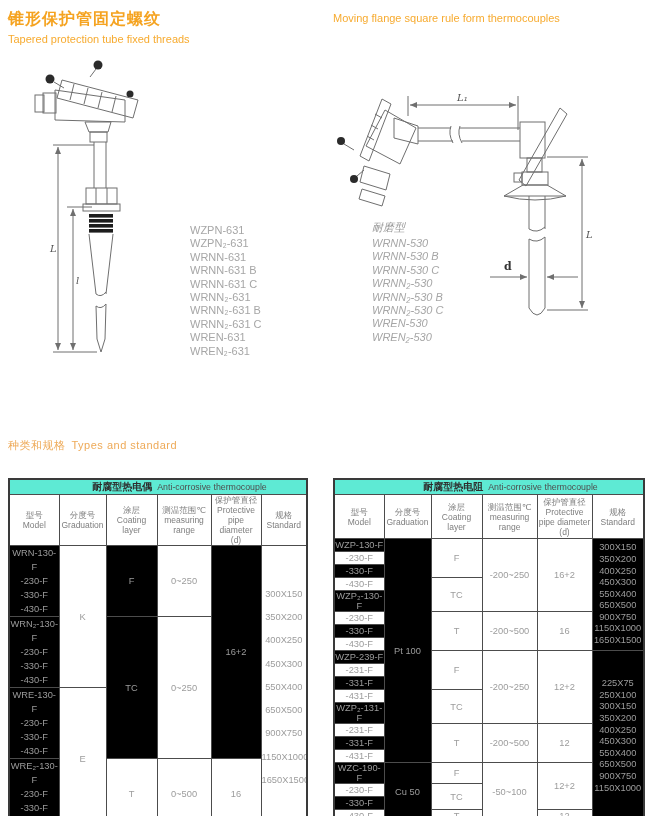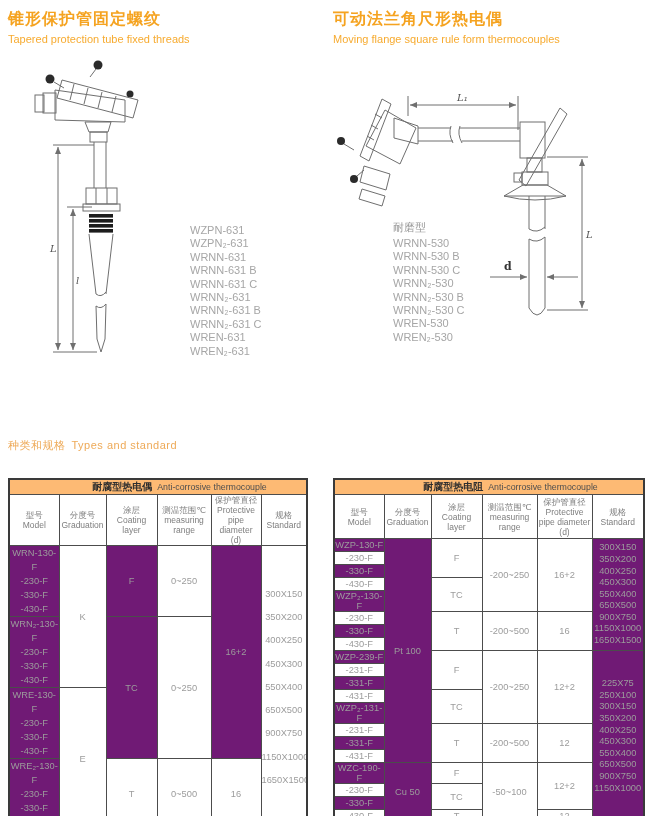--- a/index.html
+++ b/index.html
@@ -13,43 +13,42 @@
   .head-en{font-size:11px;color:#f7ab30;margin-top:3px;}
   .section-head{font-size:11px;color:#eeaa58;letter-spacing:0.5px;}
   .section-head .s-en{margin-left:6px;}
   
   .model-list{color:#a6a6a6;font-size:11px;line-height:13.4px;white-space:pre-line;}
   .type-label{color:#979797;font-size:11px;margin-bottom:2px;}
   
   .spec-table{border-collapse:collapse;table-layout:fixed;position:absolute;background:#fff;border:2px solid #3a3a3a;}
   .spec-table td{border:1px solid #4c4c4c;text-align:center;vertical-align:middle;
     font-size:9.3px;color:#9c9c9c;padding:0;overflow:hidden;}
-  .tr-title td{background:#fdba74;height:14px;padding-left:43px;}
+  .tr-title td{background:#5eead4;height:14px;padding-left:43px;}
   .t-zh{font-weight:bold;color:#2e2e2e;font-size:10px;}
   .t-en{color:#4e4e4e;font-size:8.8px;margin-left:5px;}
   .tr-head td{height:43px;color:#7e7e7e;white-space:pre-line;line-height:10px;font-size:8.5px;}
-  .cream{background:#701a75;}
+  .cream{background:#000000;}
   .model-cell{white-space:pre-line;text-align:right;padding-right:6px;font-size:9px;line-height:14px;}
   .rmodel{font-size:9px;}
   .std-cell{white-space:pre-line;}
   .l-std{line-height:23.2px;font-size:8.8px;}
   .r-std{line-height:11.6px;font-size:8.8px;}
   svg{display:block;}
   .dim-label{font-family:"DejaVu Serif","Liberation Serif",serif;font-style:italic;font-size:10px;fill:#555;}
   .dim-label-b{font-family:"DejaVu Serif","Liberation Serif",serif;font-weight:bold;font-size:11px;fill:#333;}
 </style>
 </head>
 <body>
 
 <div class="abs" style="left:8px;top:9px;width:310px;">
   <div class="head-zh">锥形保护管固定螺纹</div>
   <div class="head-en">Tapered protection tube fixed threads</div>
 </div>
 <div class="abs" style="left:333px;top:9px;width:318px;">
-  <div class="head-zh">可动法兰角尺形热电偶</div>
   <div class="head-en">Moving flange square rule form thermocouples</div>
 </div>
 
 <svg class="abs" style="left:12px;top:58px;" width="175" height="302" viewBox="0 0 175 302">
   <defs>
     <marker id="arrL" markerWidth="8" markerHeight="6" refX="7" refY="3" orient="auto-start-reverse">
       <path d="M0,0 L7,3 L0,6 Z" fill="#6f6f6f"></path>
     </marker>
   </defs>
   <g stroke="#6f6f6f" stroke-width="1" fill="none">
@@ -172,21 +171,21 @@
 
     <line x1="217" y1="85" x2="258" y2="85"></line>
     <line x1="217" y1="238" x2="258" y2="238"></line>
     <line x1="252" y1="87" x2="252" y2="236" marker-start="url(#arrR)" marker-end="url(#arrR)"></line>
   </g>
   <text x="127" y="29" class="dim-label">L₁</text>
   <text x="256" y="166" class="dim-label">L</text>
   <text x="174" y="198" class="dim-label-b">d</text>
 </svg>
 
-<div class="abs" style="left:393px;top:220px;width:130px;">
+<div class="abs" style="left:372px;top:220px;width:130px;font-style:italic;">
   <div class="type-label">耐磨型</div>
   <div class="model-list">WRNN-530
 WRNN-530  B
 WRNN-530  C
 WRNN₂-530
 WRNN₂-530  B
 WRNN₂-530  C
 WREN-530
 WREN₂-530</div>
 </div>

